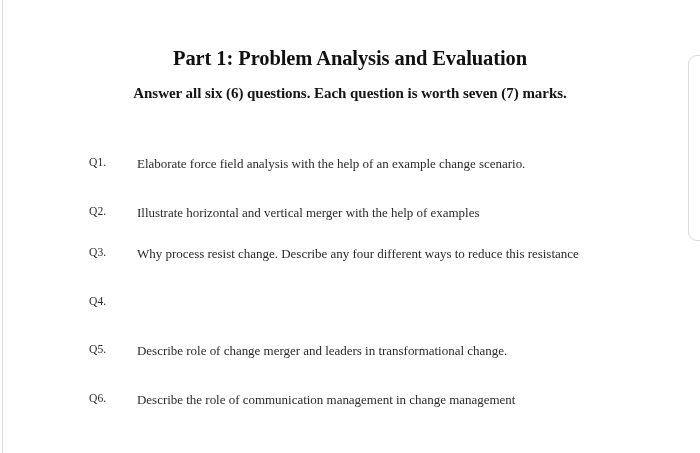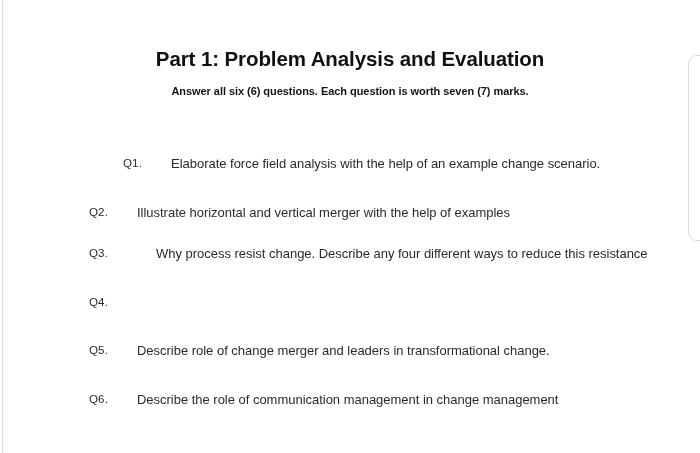--- a/index.html
+++ b/index.html
@@ -39,41 +39,42 @@
     background: transparent;
     box-sizing: border-box;
   }
 
   .doc {
     position: absolute;
     left: 0;
     top: 0;
     width: 672px;
     height: 453px;
+    font-family: Liberation Serif, serif;
   }
 
   .page-title {
     position: absolute;
     left: 0;
     top: 47px;
     width: 700px;
     text-align: center;
     font-size: 20.5px;
     font-weight: bold;
     letter-spacing: -0.1px;
     color: #111111;
   }
 
   .page-subtitle {
     position: absolute;
     left: 0;
     top: 85px;
     width: 700px;
     text-align: center;
-    font-size: 11px;
+    font-size: 15px;
     font-weight: bold;
     letter-spacing: -0.05px;
     color: #141414;
   }
 
   .question-list {
     position: absolute;
     left: 0;
     top: 0;
     width: 700px;
@@ -110,31 +111,31 @@
 <div class="left-edge-rule"></div>
 
 <div class="doc">
 
   <div class="page-title">Part 1: Problem Analysis and Evaluation</div>
 
   <div class="page-subtitle">Answer all six (6) questions. Each question is worth seven (7) marks.</div>
 
   <div class="question-list">
 
-    <div class="question-row" style="top:156px;margin-left:34px;">
+    <div class="question-row" style="top:156px;">
       <span class="q-label">Q1.</span>
       <span class="q-text">Elaborate force field analysis with the help of an example change scenario.</span>
     </div>
 
     <div class="question-row" style="top:205px;">
       <span class="q-label">Q2.</span>
       <span class="q-text">Illustrate horizontal and vertical merger with the help of examples</span>
     </div>
 
-    <div class="question-row" style="top:246px;gap:19px;">
+    <div class="question-row" style="top:246px;">
       <span class="q-label">Q3.</span>
       <span class="q-text">Why process resist change. Describe any four different ways to reduce this resistance</span>
     </div>
 
     <div class="question-row" style="top:295px;">
       <span class="q-label">Q4.</span>
     </div>
 
     <div class="question-row" style="top:343px;">
       <span class="q-label">Q5.</span>

